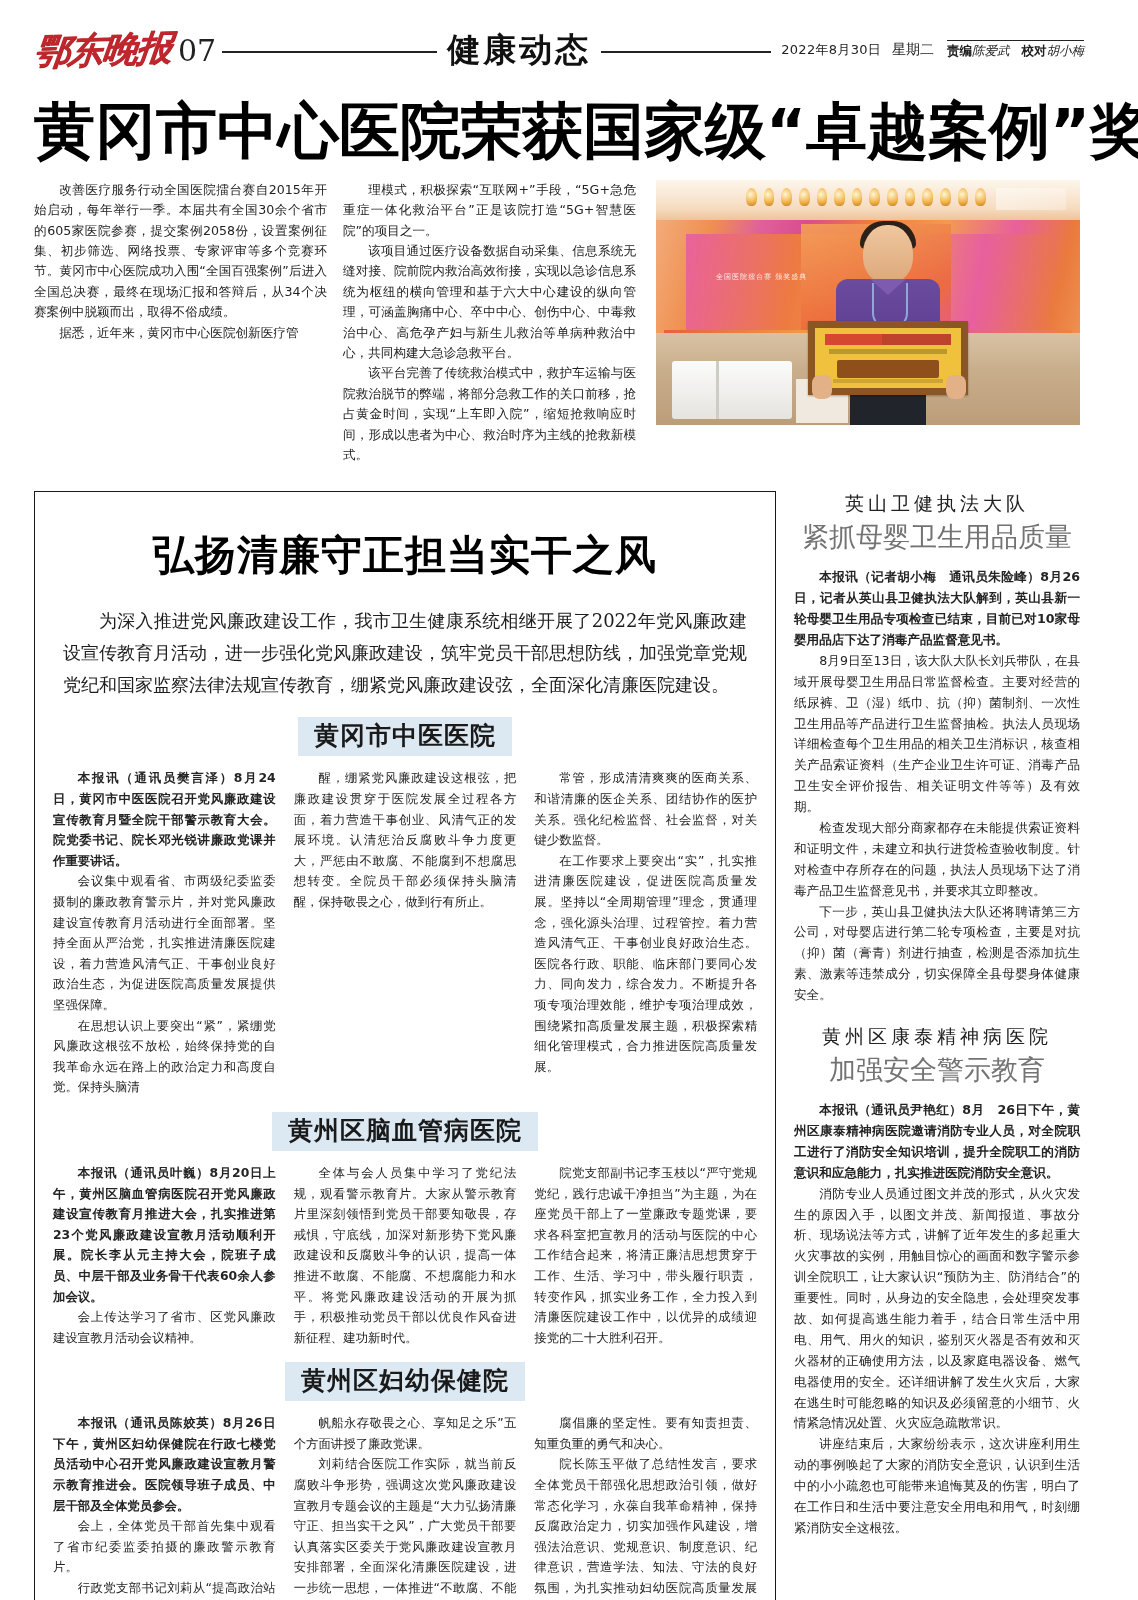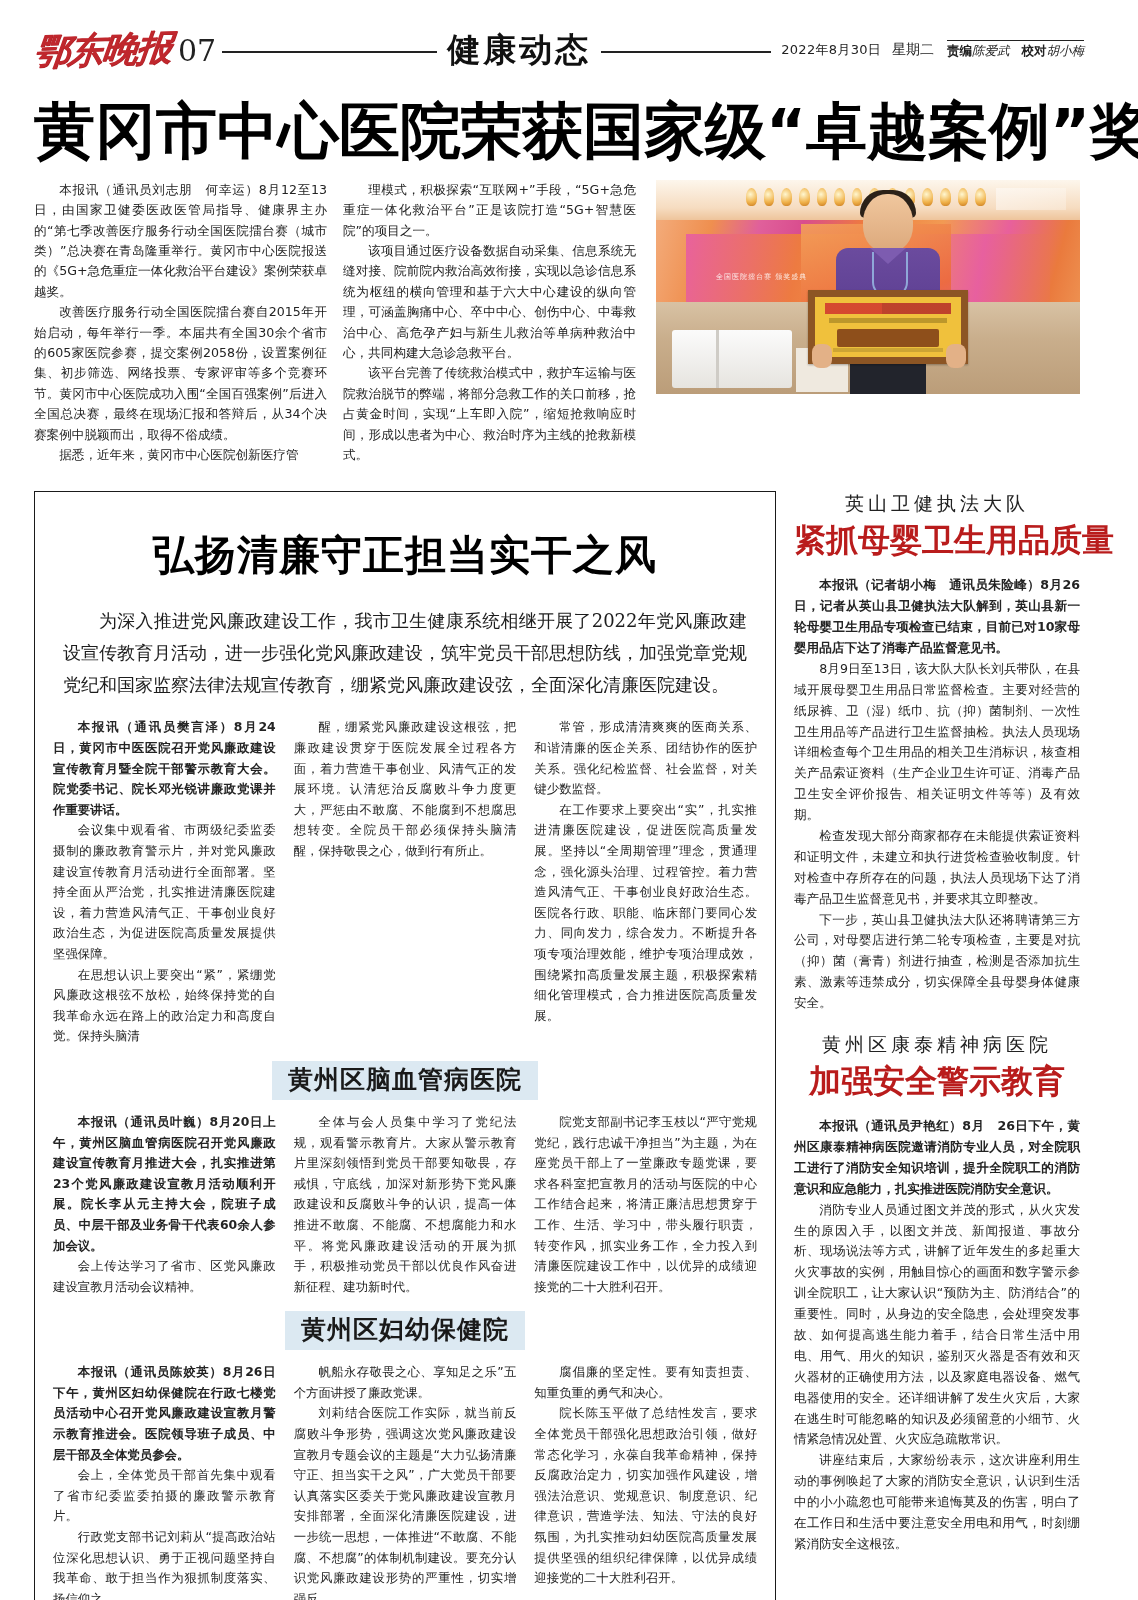--- a/index.html
+++ b/index.html
@@ -56,21 +56,21 @@
   .lead-col{width:293px;}
   .lead-photo{flex:1 1 auto;margin-left:4px;}
   .bodytext{
     font-size:12.6px;line-height:1.62;text-align:justify;
     color:#222;font-family:"DejaVu Sans","Liberation Sans",sans-serif;
   }
   .bodytext p{margin:0;text-indent:2em;}
 
   
   .photo{
-    width:424px;height:214px;position:relative;overflow:hidden;background:#e8a562;
+    width:424px;height:245px;position:relative;overflow:hidden;background:#e8a562;
   }
   .ph-wall{position:absolute;inset:0;
     background:
       linear-gradient(105deg,#f4b183 0%,#ef8f4f 14%,#e0609b 24%,#d94d8e 33%,#ef7c3c 46%,#f29a53 62%,#e8609c 76%,#ea7a3d 88%,#f0a05e 100%);
   }
   .ph-ceiling{position:absolute;top:0;left:0;right:0;height:40px;
     background:linear-gradient(180deg,#fdf6ec,#f6dcc0 70%,#eec49b);}
   .ph-lights{position:absolute;top:8px;left:90px;width:240px;height:22px;display:flex;gap:7px;}
   .ph-lights i{width:14px;height:18px;border-radius:50% 50% 40% 40%;
     background:radial-gradient(circle at 40% 35%,#fff7d0,#f0b24a 60%,#c8791f);display:block;}
@@ -149,22 +149,22 @@
   .subtext .byline{font-weight:bold;}
 
   
   .sidebar{width:286px;}
   .side-article + .side-article{margin-top:18px;}
   .side-kicker{
     text-align:center;font-family:"DejaVu Serif","Liberation Serif",serif;
     font-size:19px;letter-spacing:4px;color:#222;margin-bottom:2px;white-space:nowrap;
   }
   .side-title{
-    text-align:center;font-size:32px;font-weight:bold;letter-spacing:0px;
-    color:#b91c1c;margin-bottom:12px;white-space:nowrap;
+    text-align:center;font-size:27px;font-weight:normal;letter-spacing:0px;
+    color:#737373;margin-bottom:12px;white-space:nowrap;
   }
   .side-body{font-size:12.6px;line-height:1.66;text-align:justify;color:#232323;}
   .side-body p{margin:0;text-indent:2em;}
   .side-body .byline{font-weight:bold;}
 </style>
 </head>
 <body>
 
 <div class="page">
 
@@ -181,21 +181,20 @@
         <span><span>责编</span><span class="nm">陈爱武</span></span>
         <span><span>校对</span><span class="nm">胡小梅</span></span>
       </span>
     </div>
   </div>
 
   <div class="headline">黄冈市中心医院荣获国家级“卓越案例”奖</div>
 
   <div class="lead">
     <div class="lead-col bodytext">
-      <p>本报讯（通讯员刘志朋　何幸运）8月12至13日，由国家卫健委医政医管局指导、健康界主办的“第七季改善医疗服务行动全国医院擂台赛（城市类）”总决赛在青岛隆重举行。黄冈市中心医院报送的《5G+急危重症一体化救治平台建设》案例荣获卓越奖。</p>
       <p>改善医疗服务行动全国医院擂台赛自2015年开始启动，每年举行一季。本届共有全国30余个省市的605家医院参赛，提交案例2058份，设置案例征集、初步筛选、网络投票、专家评审等多个竞赛环节。黄冈市中心医院成功入围“全国百强案例”后进入全国总决赛，最终在现场汇报和答辩后，从34个决赛案例中脱颖而出，取得不俗成绩。</p>
       <p>据悉，近年来，黄冈市中心医院创新医疗管</p>
     </div>
     <div class="lead-col bodytext">
       <p>理模式，积极探索“互联网+”手段，“5G+急危重症一体化救治平台”正是该院打造“5G+智慧医院”的项目之一。</p>
       <p>该项目通过医疗设备数据自动采集、信息系统无缝对接、院前院内救治高效衔接，实现以急诊信息系统为枢纽的横向管理和基于六大中心建设的纵向管理，可涵盖胸痛中心、卒中中心、创伤中心、中毒救治中心、高危孕产妇与新生儿救治等单病种救治中心，共同构建大急诊急救平台。</p>
       <p>该平台完善了传统救治模式中，救护车运输与医院救治脱节的弊端，将部分急救工作的关口前移，抢占黄金时间，实现“上车即入院”，缩短抢救响应时间，形成以患者为中心、救治时序为主线的抢救新模式。</p>
     </div>
     <div class="lead-photo">
       <div class="photo">
@@ -246,20 +245,23 @@
   </div>
 
   <div class="lower">
 
     <div class="feature-box">
       <div class="feature-title">弘扬清廉守正担当实干之风</div>
       <div class="feature-intro">
         <p>为深入推进党风廉政建设工作，我市卫生健康系统相继开展了2022年党风廉政建设宣传教育月活动，进一步强化党风廉政建设，筑牢党员干部思想防线，加强党章党规党纪和国家监察法律法规宣传教育，绷紧党风廉政建设弦，全面深化清廉医院建设。</p>
       </div>
 
+      <div class="sub-head">
+        <span>黄冈市中医医院</span>
+      </div>
       <div class="cols3">
         <div class="subtext">
           <p class="byline">本报讯（通讯员樊言泽）8月24日，黄冈市中医医院召开党风廉政建设宣传教育月暨全院干部警示教育大会。院党委书记、院长邓光锐讲廉政党课并作重要讲话。</p>
           <p>会议集中观看省、市两级纪委监委摄制的廉政教育警示片，并对党风廉政建设宣传教育月活动进行全面部署。坚持全面从严治党，扎实推进清廉医院建设，着力营造风清气正、干事创业良好政治生态，为促进医院高质量发展提供坚强保障。</p>
           <p>在思想认识上要突出“紧”，紧绷党风廉政这根弦不放松，始终保持党的自我革命永远在路上的政治定力和高度自觉。保持头脑清</p>
         </div>
         <div class="subtext">
           <p>醒，绷紧党风廉政建设这根弦，把廉政建设贯穿于医院发展全过程各方面，着力营造干事创业、风清气正的发展环境。认清惩治反腐败斗争力度更大，严惩由不敢腐、不能腐到不想腐思想转变。全院员干部必须保持头脑清醒，保持敬畏之心，做到行有所止。</p>
         </div>
         <div class="subtext">

